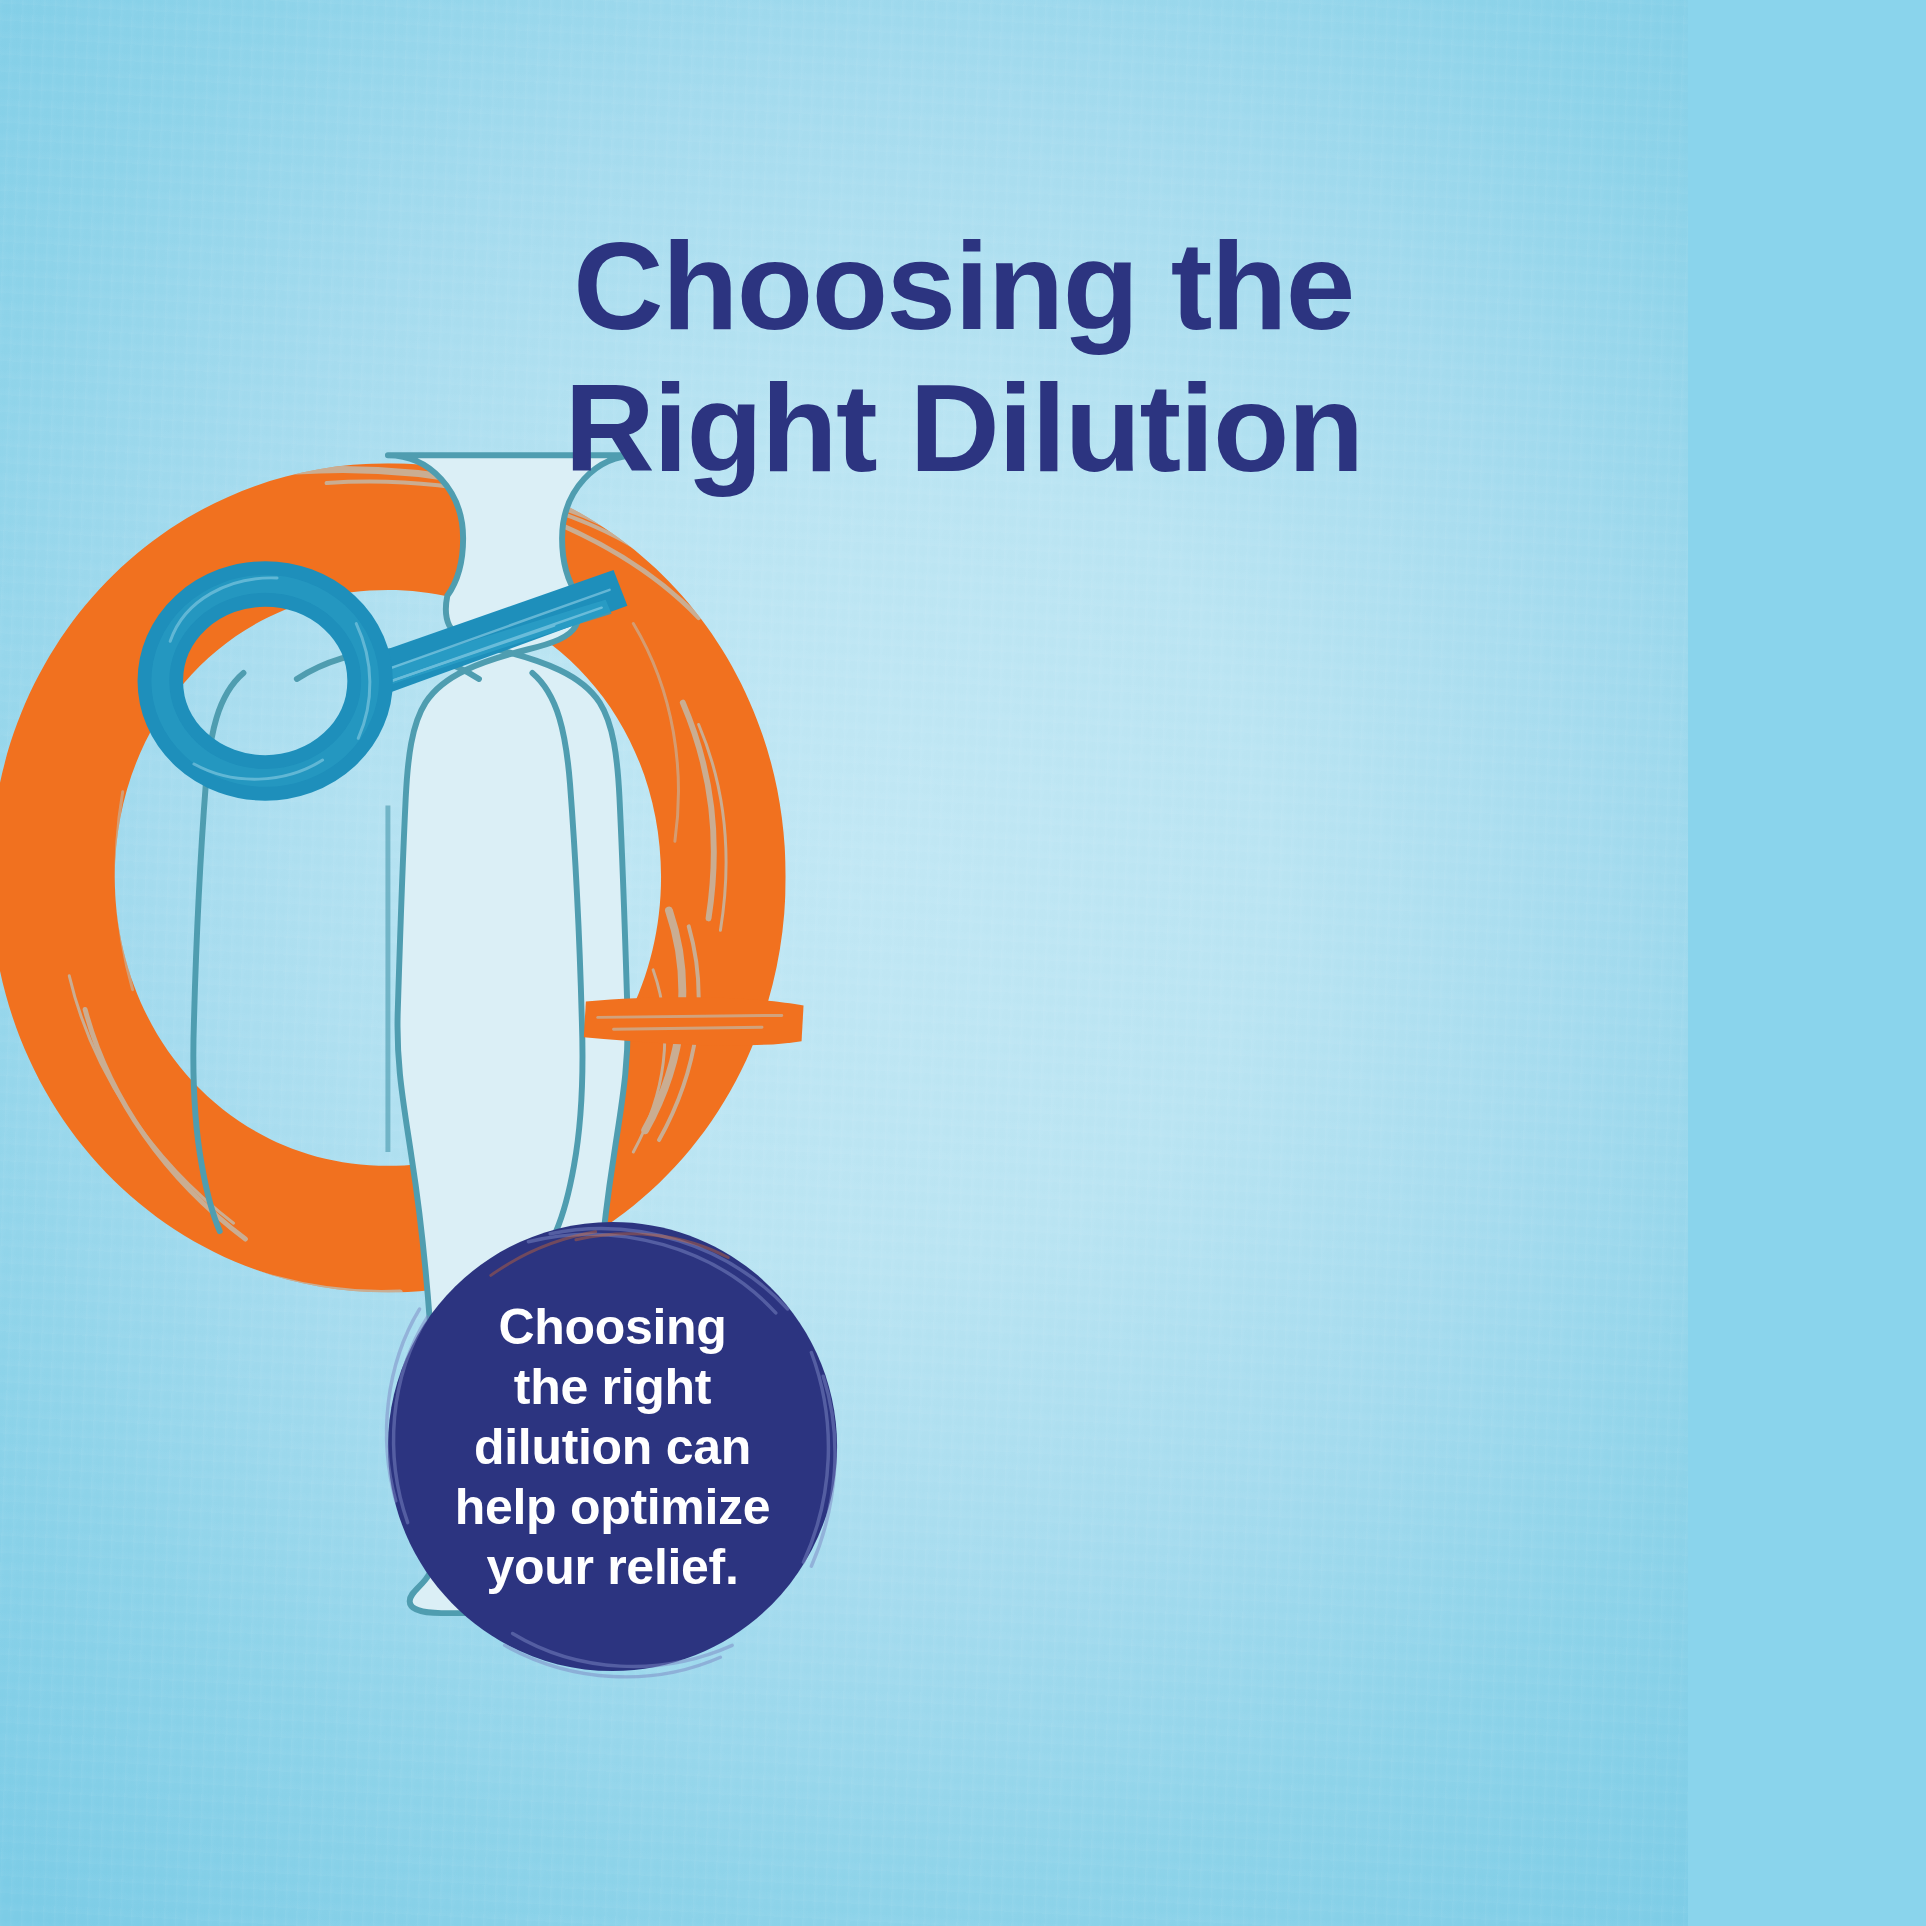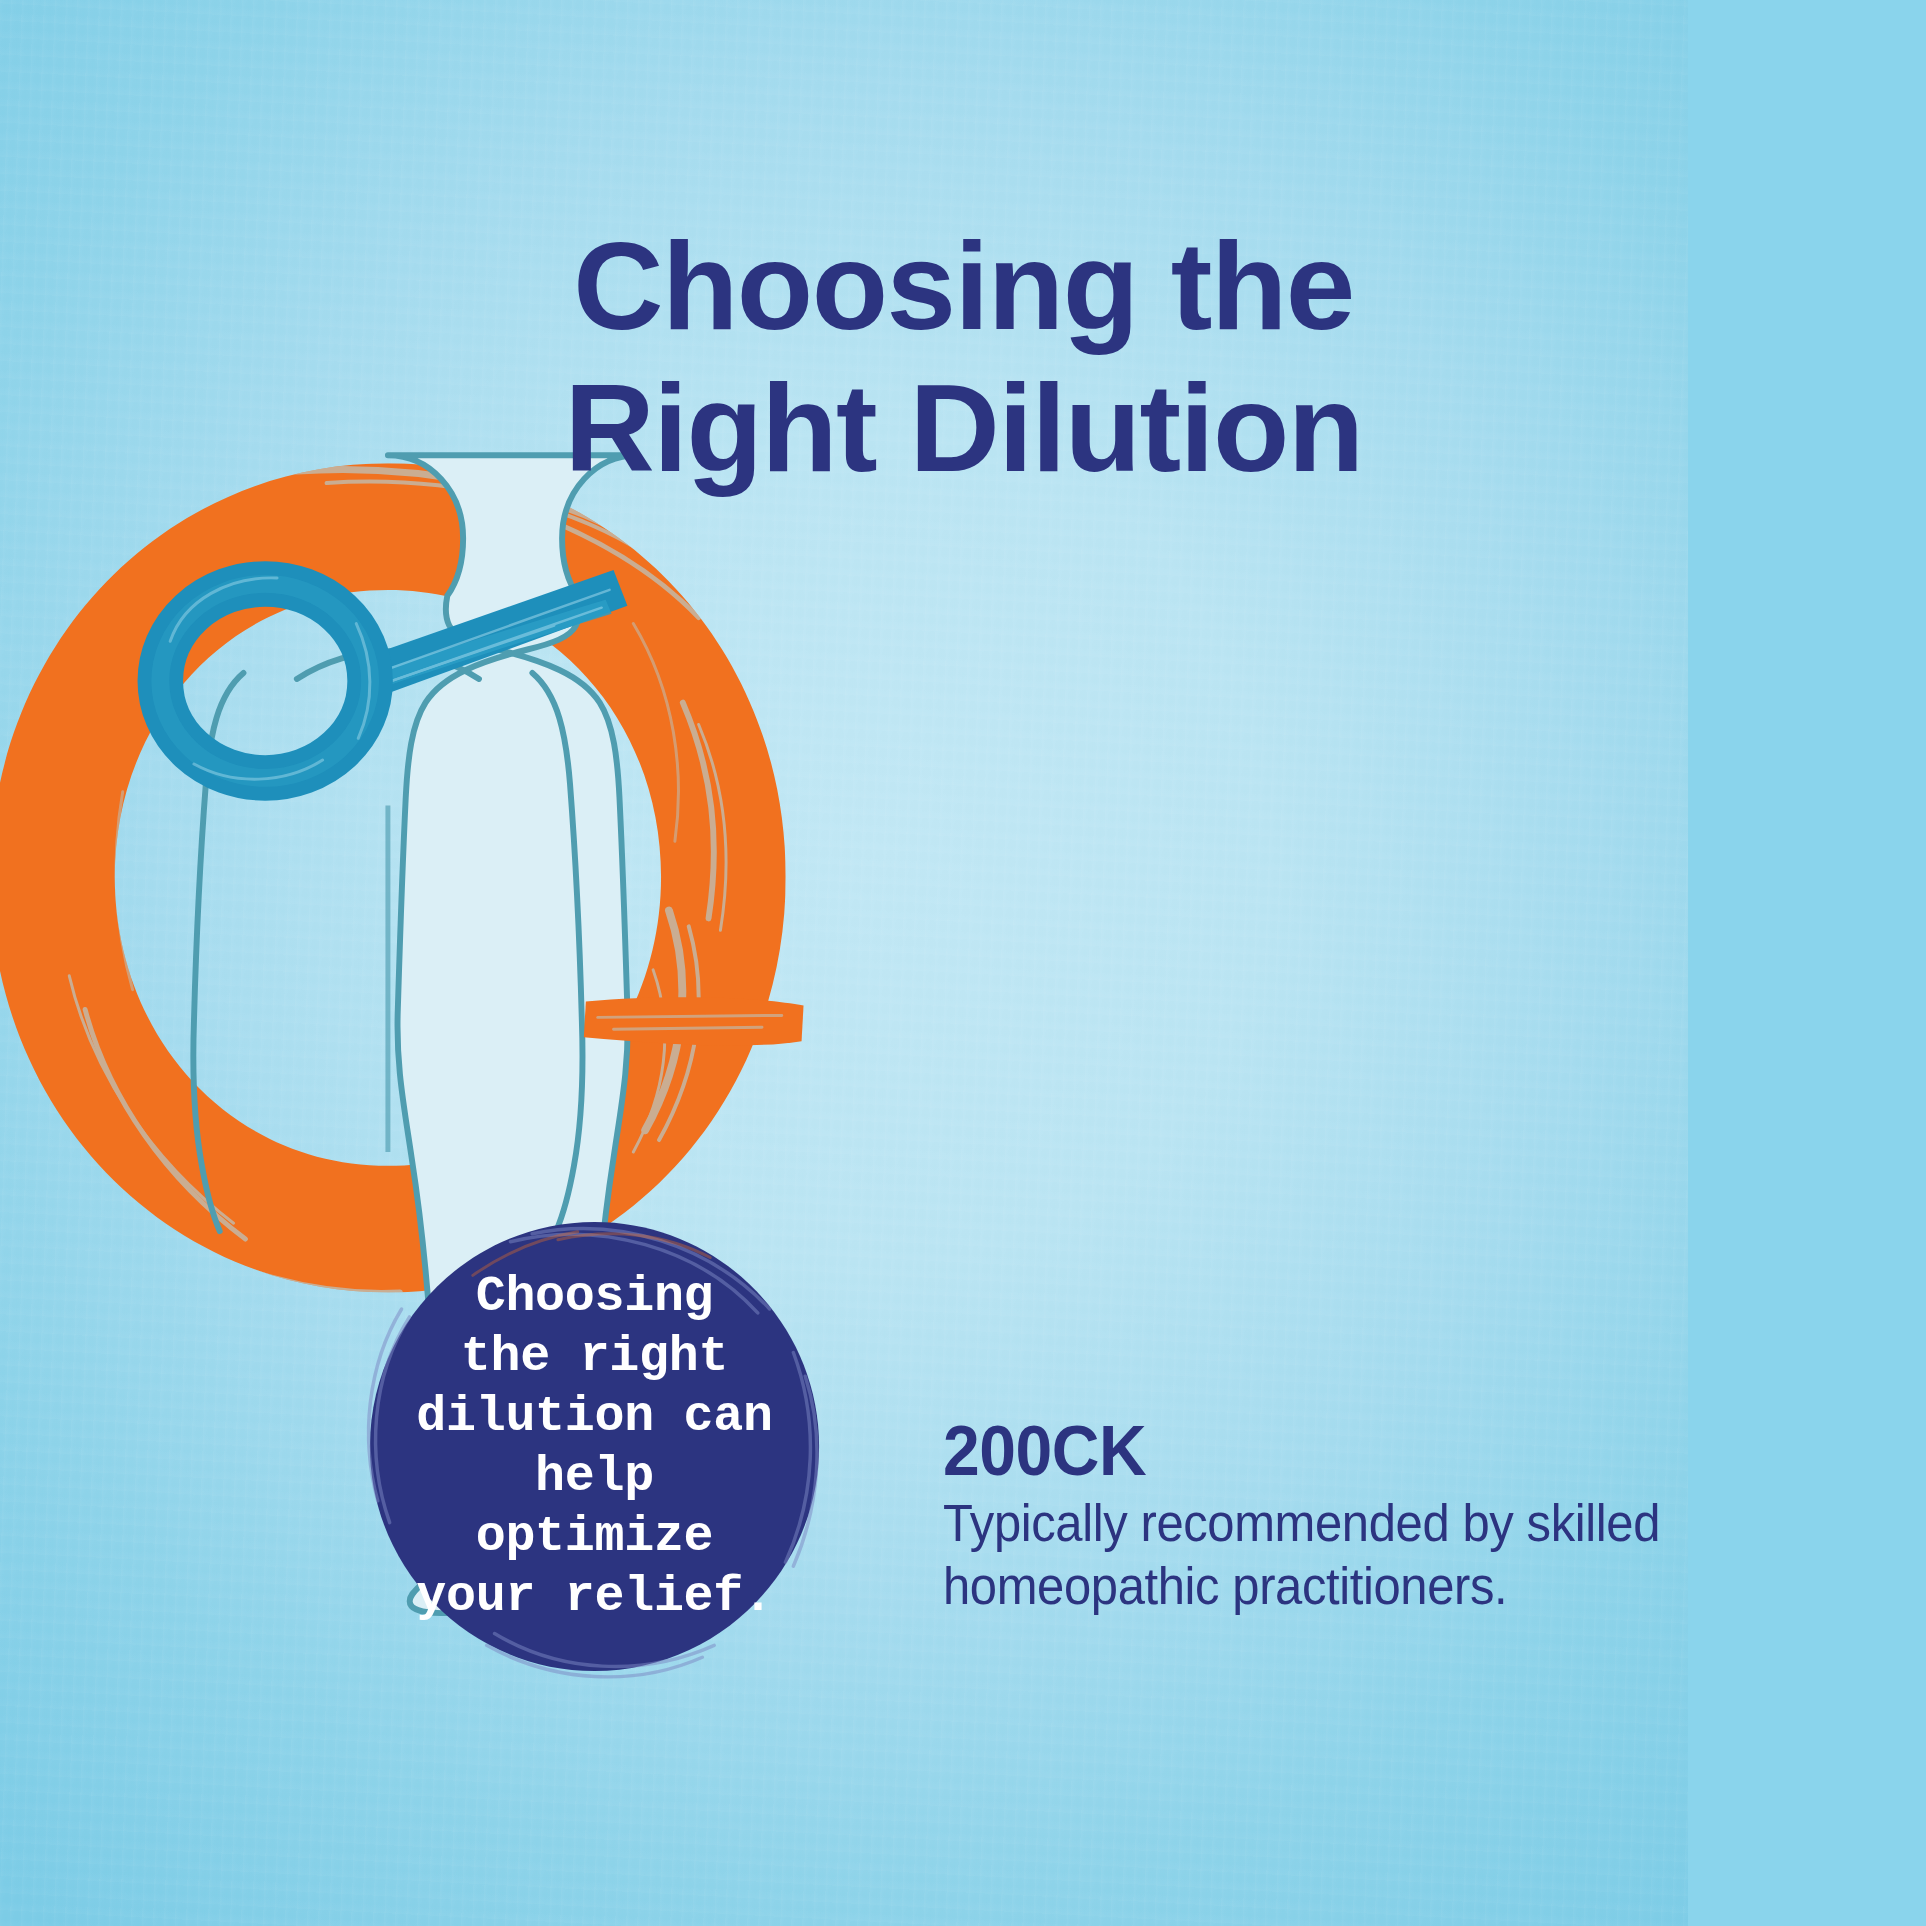--- a/index.html
+++ b/index.html
@@ -52,26 +52,25 @@
     top: 376px;
     width: 950px;
     height: 1544px;
     z-index: 2;
   }
   .art svg { display: block; }
 
   
   .badge {
     position: absolute;
-    left: 362px;
+    left: 380px;
     top: 1214px;
     width: 465px;
     height: 465px;
     z-index: 5;
-    font-family: Liberation Mono, monospace;
   }
   .badge .badge-svg { position: absolute; inset: 0; }
   .badge-text {
     position: absolute;
     inset: 0;
     display: flex;
     align-items: center;
     justify-content: center;
     text-align: center;
     color: #ffffff;
@@ -300,20 +299,15 @@
     </svg>
     <div class="badge-text">Choosing
 the right
 dilution can
 help optimize
 your relief.</div>
   </div>
 
 
 
-  <div class="col block-3">
-    <p class="dil">200CK</p>
-    <p class="desc">Typically recommended by skilled
-homeopathic practitioners.</p>
-  </div>
 
 </div>
 
 
 </body></html>

